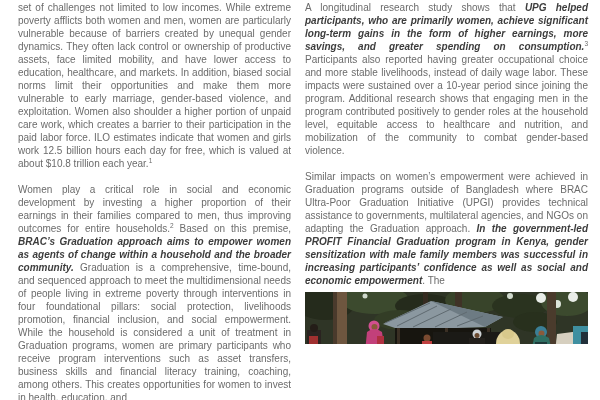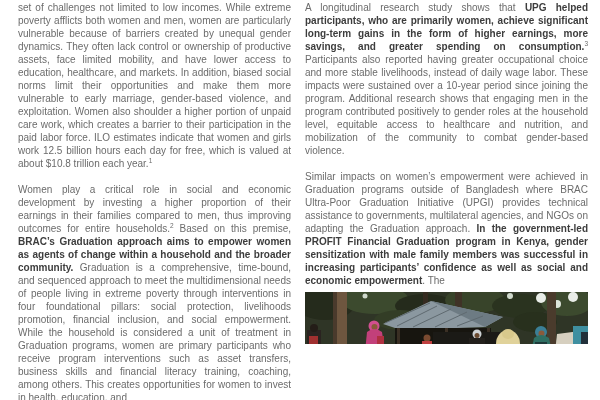--- a/index.html
+++ b/index.html
@@ -18,21 +18,21 @@
   .col {
     font-size: 10px;
     line-height: 13px;
     color: var(--text-color, #6b6b6b);
     text-align: justify;
   }
   .col-left  { width: 273px; flex: none; }
   .col-right { width: 283px; flex: none; }
   .para { margin: 0 0 13px 0; }
   .para:last-child { margin-bottom: 0; }
-  .bold { font-weight: bold; color: var(--bold-color, #3d3d3d); }
+  .bold { font-weight: bold; color: var(--bold-color, #3d3d3d); font-style: italic; }
   sup.fn {
     font-size: 6.5px;
     line-height: 0;
     vertical-align: super;
   }
   .photo {
     width: 283px; height: 52px;
     margin-top: 5px;
     overflow: hidden;
     background: #2f3526;

